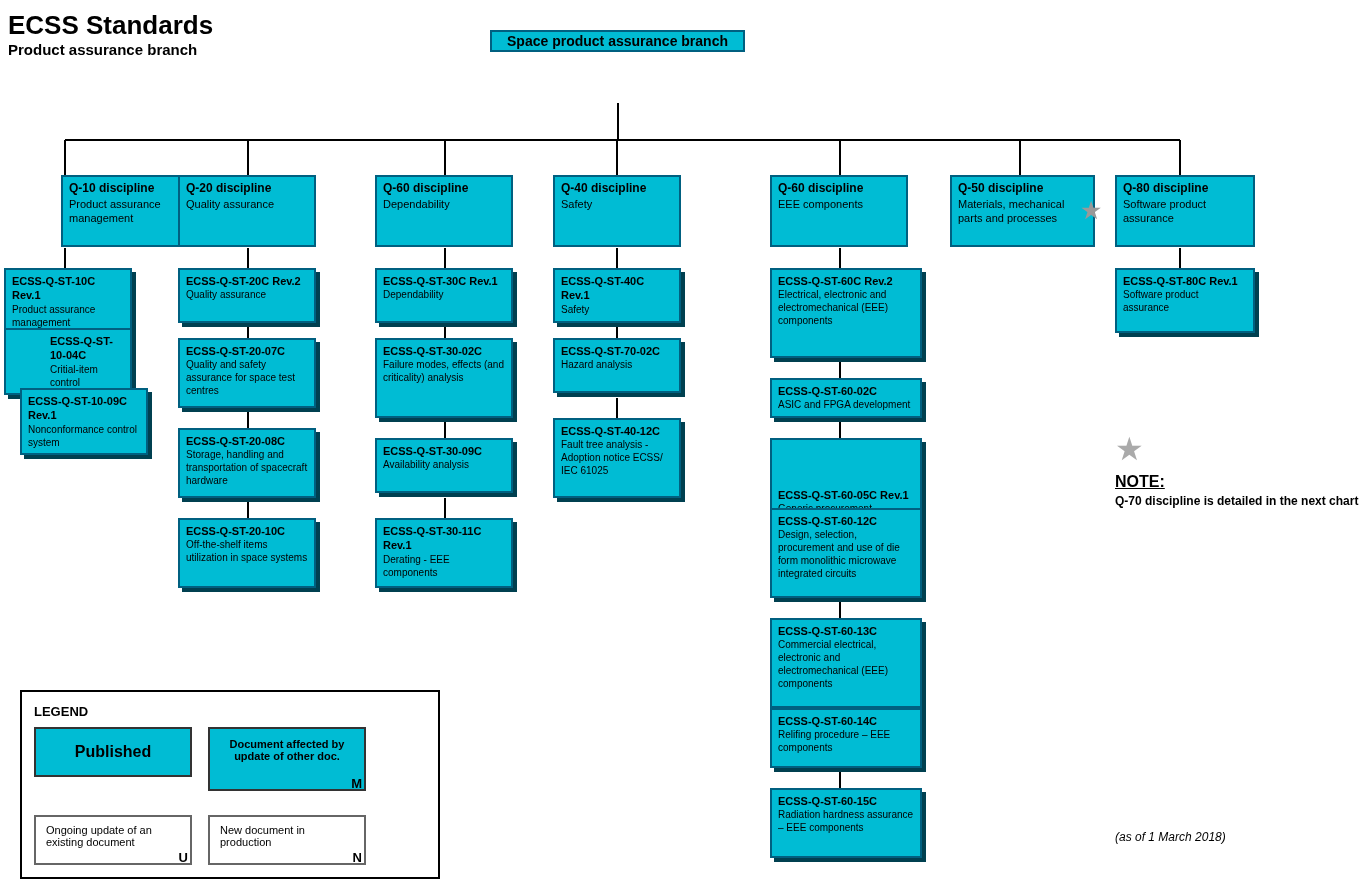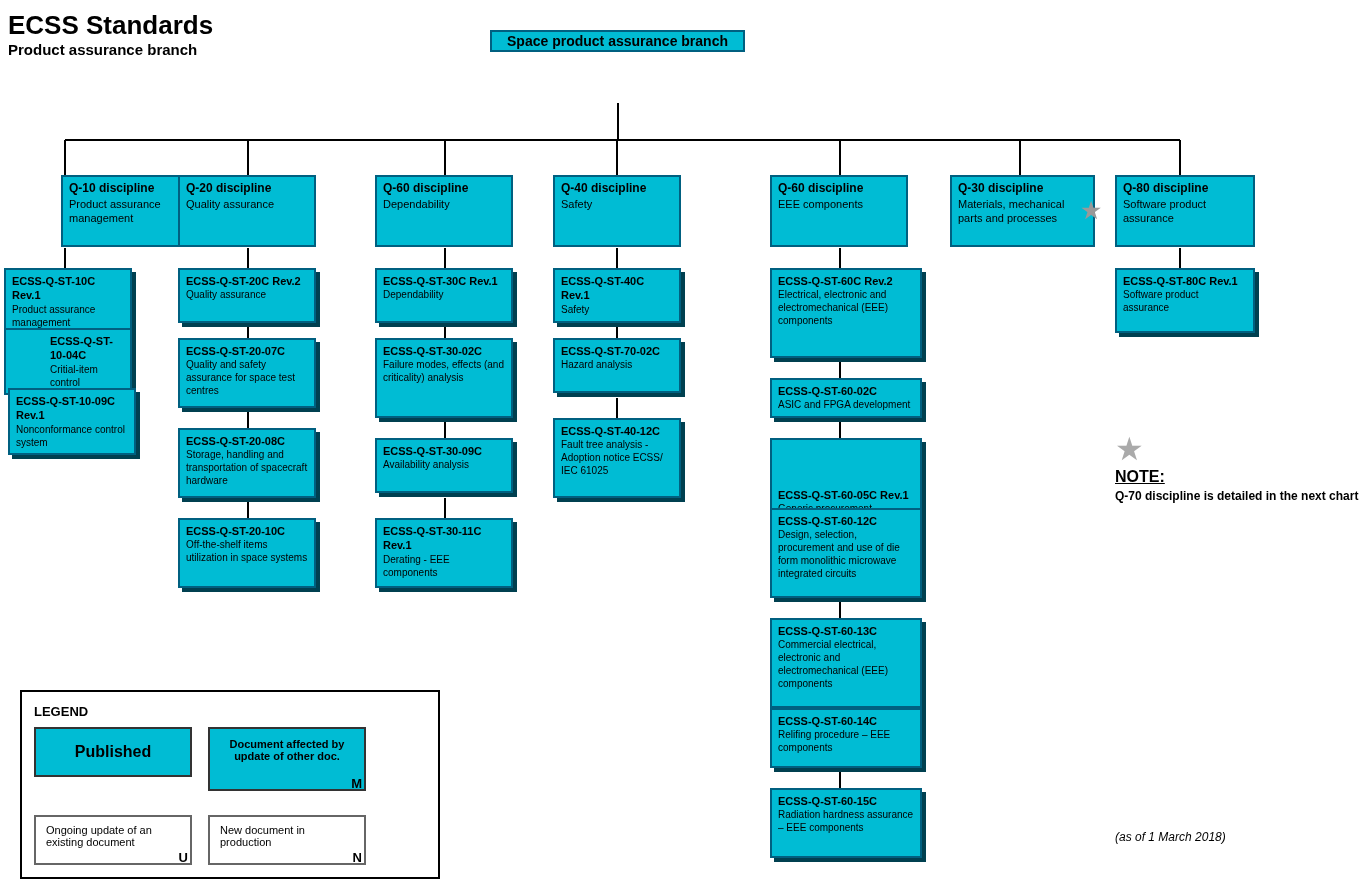--- a/index.html
+++ b/index.html
@@ -195,40 +195,40 @@
   <div style="font-size:12px;">Q-40 discipline</div>
   <div style="font-weight:normal; font-size:11px;">Safety</div>
 </div>
 
 <div class="cyan-box" style="left:770px; top:175px; width:138px; min-height:72px;">
   <div style="font-size:12px;">Q-60 discipline</div>
   <div style="font-weight:normal; font-size:11px;">EEE components</div>
 </div>
 
 <div class="cyan-box" style="left:950px; top:175px; width:145px; min-height:72px; position:absolute;">
-  <div style="font-size:12px;">Q-30 discipline</div>
+  <div style="font-size:12px;">Q-50 discipline</div>
   <div style="font-weight:normal; font-size:11px;">Materials, mechanical parts and processes</div>
 
   <div style="position:absolute; right:-8px; top:50%; transform:translateY(-50%); font-size:22px; color:#999;">★</div>
 </div>
 
 <div class="cyan-box" style="left:1115px; top:175px; width:140px; min-height:72px;">
   <div style="font-size:12px;">Q-80 discipline</div>
   <div style="font-weight:normal; font-size:11px;">Software product assurance</div>
 </div>
 
 <div class="cyan-box-shadow" style="left:4px; top:268px; width:128px; min-height:55px;">
   <div style="font-size:11px;">ECSS-Q-ST-10C Rev.1</div>
   <div style="font-weight:normal; font-size:10px;">Product assurance management</div>
 </div>
 <div class="cyan-box-shadow" style="left:4px; top:328px; width:128px; min-height:45px;padding-left:44px;">
   <div style="font-size:11px;">ECSS-Q-ST-10-04C</div>
   <div style="font-weight:normal; font-size:10px;">Critial-item control</div>
 </div>
-<div class="cyan-box-shadow" style="left:8px; top:388px; width:128px; min-height:55px;">
+<div class="cyan-box-shadow" style="left:20px; top:388px; width:128px; min-height:55px;">
   <div style="font-size:11px;">ECSS-Q-ST-10-09C Rev.1</div>
   <div style="font-weight:normal; font-size:10px;">Nonconformance control system</div>
 </div>
 
 <div class="cyan-box-shadow" style="left:178px; top:268px; width:138px; min-height:55px;">
   <div style="font-size:11px;">ECSS-Q-ST-20C Rev.2</div>
   <div style="font-weight:normal; font-size:10px;">Quality assurance</div>
 </div>
 <div class="cyan-box-shadow" style="left:178px; top:338px; width:138px; min-height:70px;">
   <div style="font-size:11px;">ECSS-Q-ST-20-07C</div>
@@ -302,21 +302,21 @@
   <div style="font-weight:normal; font-size:10px;">Radiation hardness assurance – EEE components</div>
 </div>
 
 <div class="cyan-box-shadow" style="left:1115px; top:268px; width:140px; min-height:65px;">
   <div style="font-size:11px;">ECSS-Q-ST-80C Rev.1</div>
   <div style="font-weight:normal; font-size:10px;">Software product assurance</div>
 </div>
 
 <div style="position:absolute; left:1115px; top:430px;">
   <span style="font-size:32px; color:#aaa;">★</span>
-  <div style="">
+  <div style="margin-top:5px;">
     <span class="note-underline">NOTE:</span><br>
     <span style="font-size:12px; font-weight:bold;">Q-70 discipline is detailed in the next chart</span>
   </div>
 </div>
 
 <div style="position:absolute; left:1115px; top:830px; font-size:12px; font-style:italic;">
   <span>(as of 1 March 2018)</span>
 </div>
 
 <div class="legend-box" style="left:20px; top:690px; width:420px; padding:12px;">

